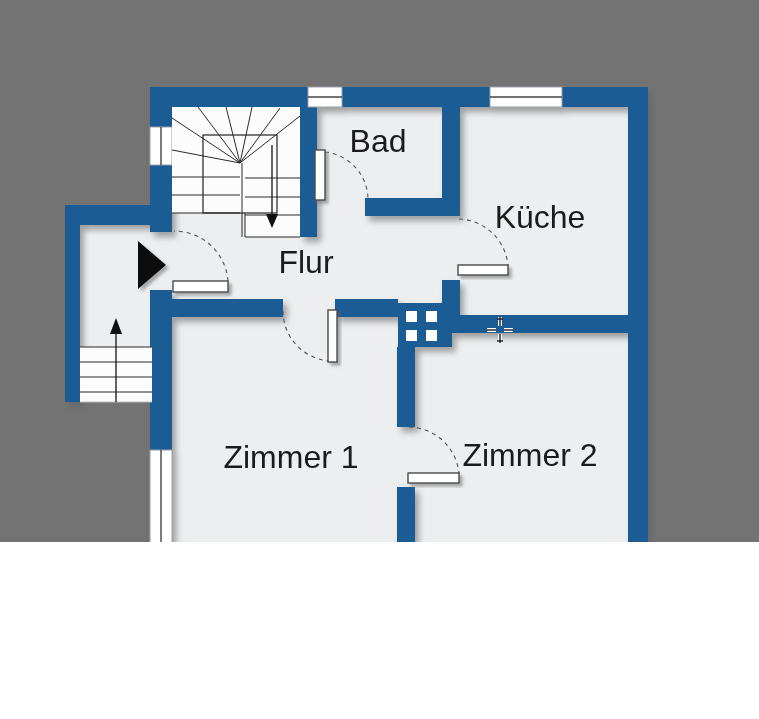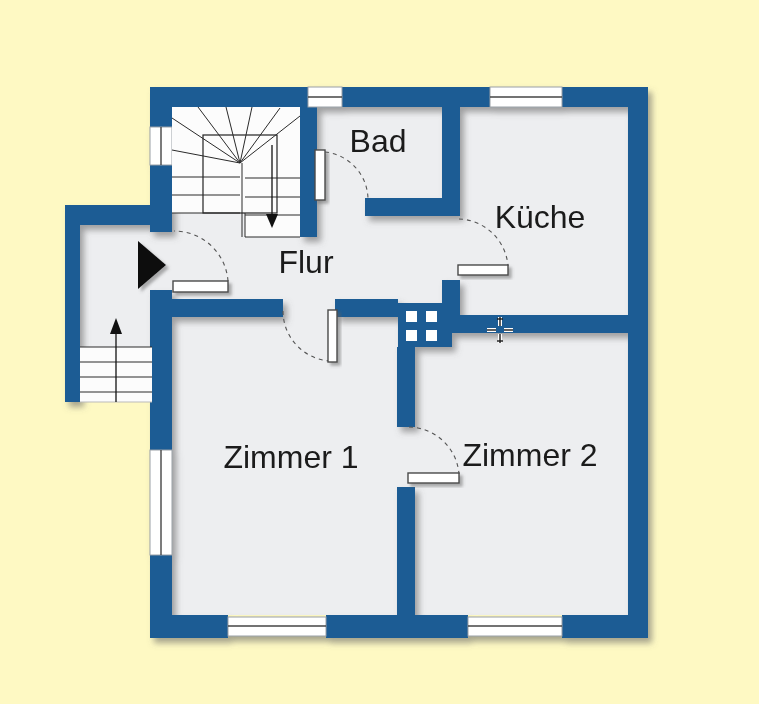--- a/index.html
+++ b/index.html
@@ -1,20 +1,20 @@
 <!DOCTYPE html>
 <html style="--wall: #1B5B94; --floor: #EDEEF0; --tread: #FCFCFC;"><head>
 <meta charset="utf-8">
 <style>
   html,body{
     margin:0; padding:0; background:#ffffff;
     font-family:"Liberation Sans", sans-serif;
   }
   .stage{
-    position:relative; width:759px; height:704px; background:#fef9c3;
+    position:relative; width:759px; height:542px; background:#737373;
     overflow:hidden;
   }
   svg{display:block}
   .wall{fill:var(--wall,#1B5B94)}
   .floor{fill:var(--floor,#EDEEF0)}
   .tread{fill:var(--tread,#FCFCFC)}
   .stairline{stroke:#2a2a2a; stroke-width:1; fill:none}
   .stairrect{fill:none; stroke:#222; stroke-width:1.2}
   .win{fill:#ffffff; stroke:#9aa0a6; stroke-width:1}
   .winline{stroke:#444; stroke-width:1.4}

